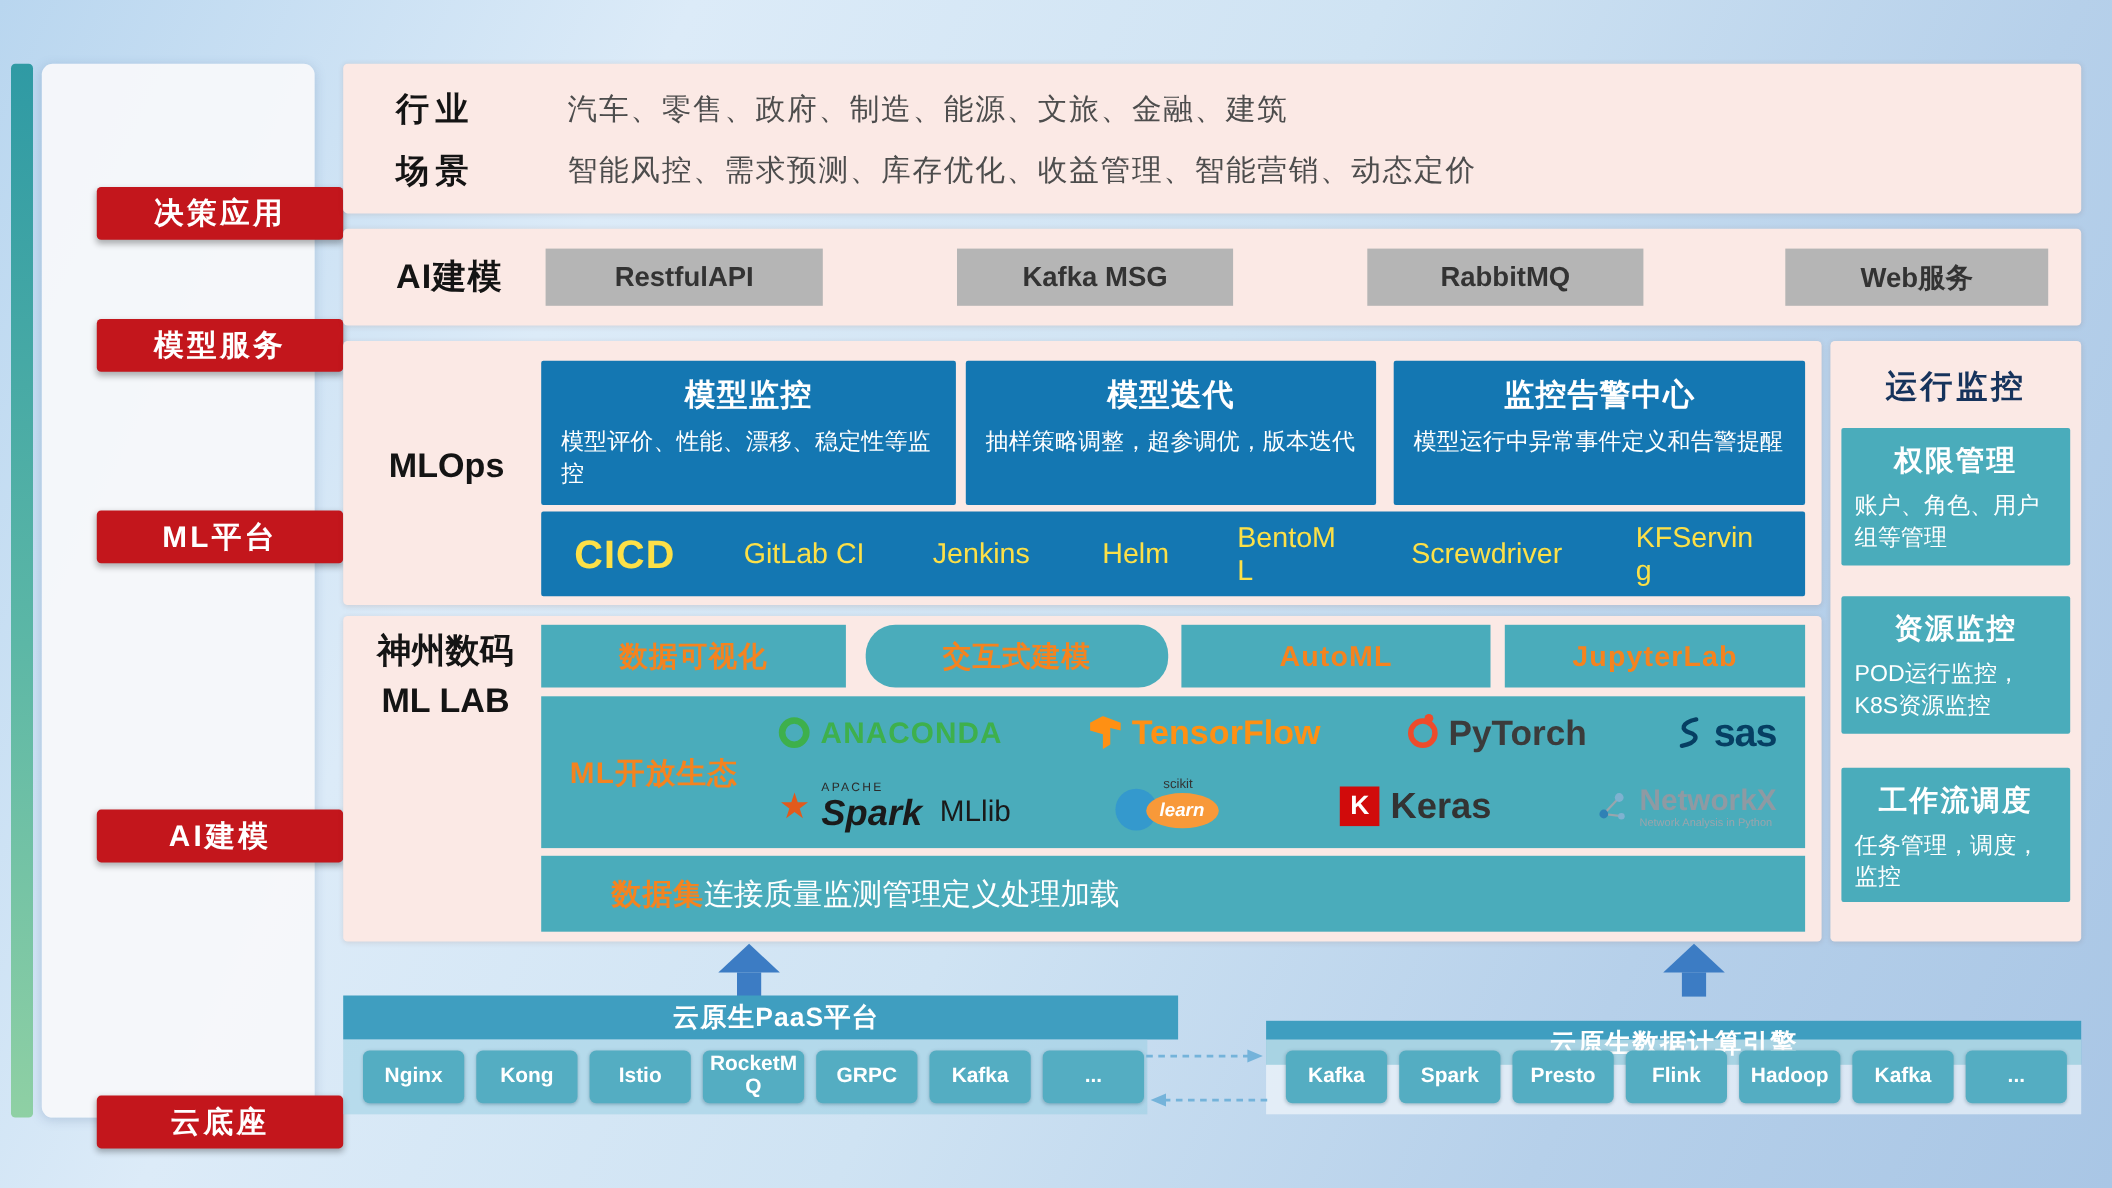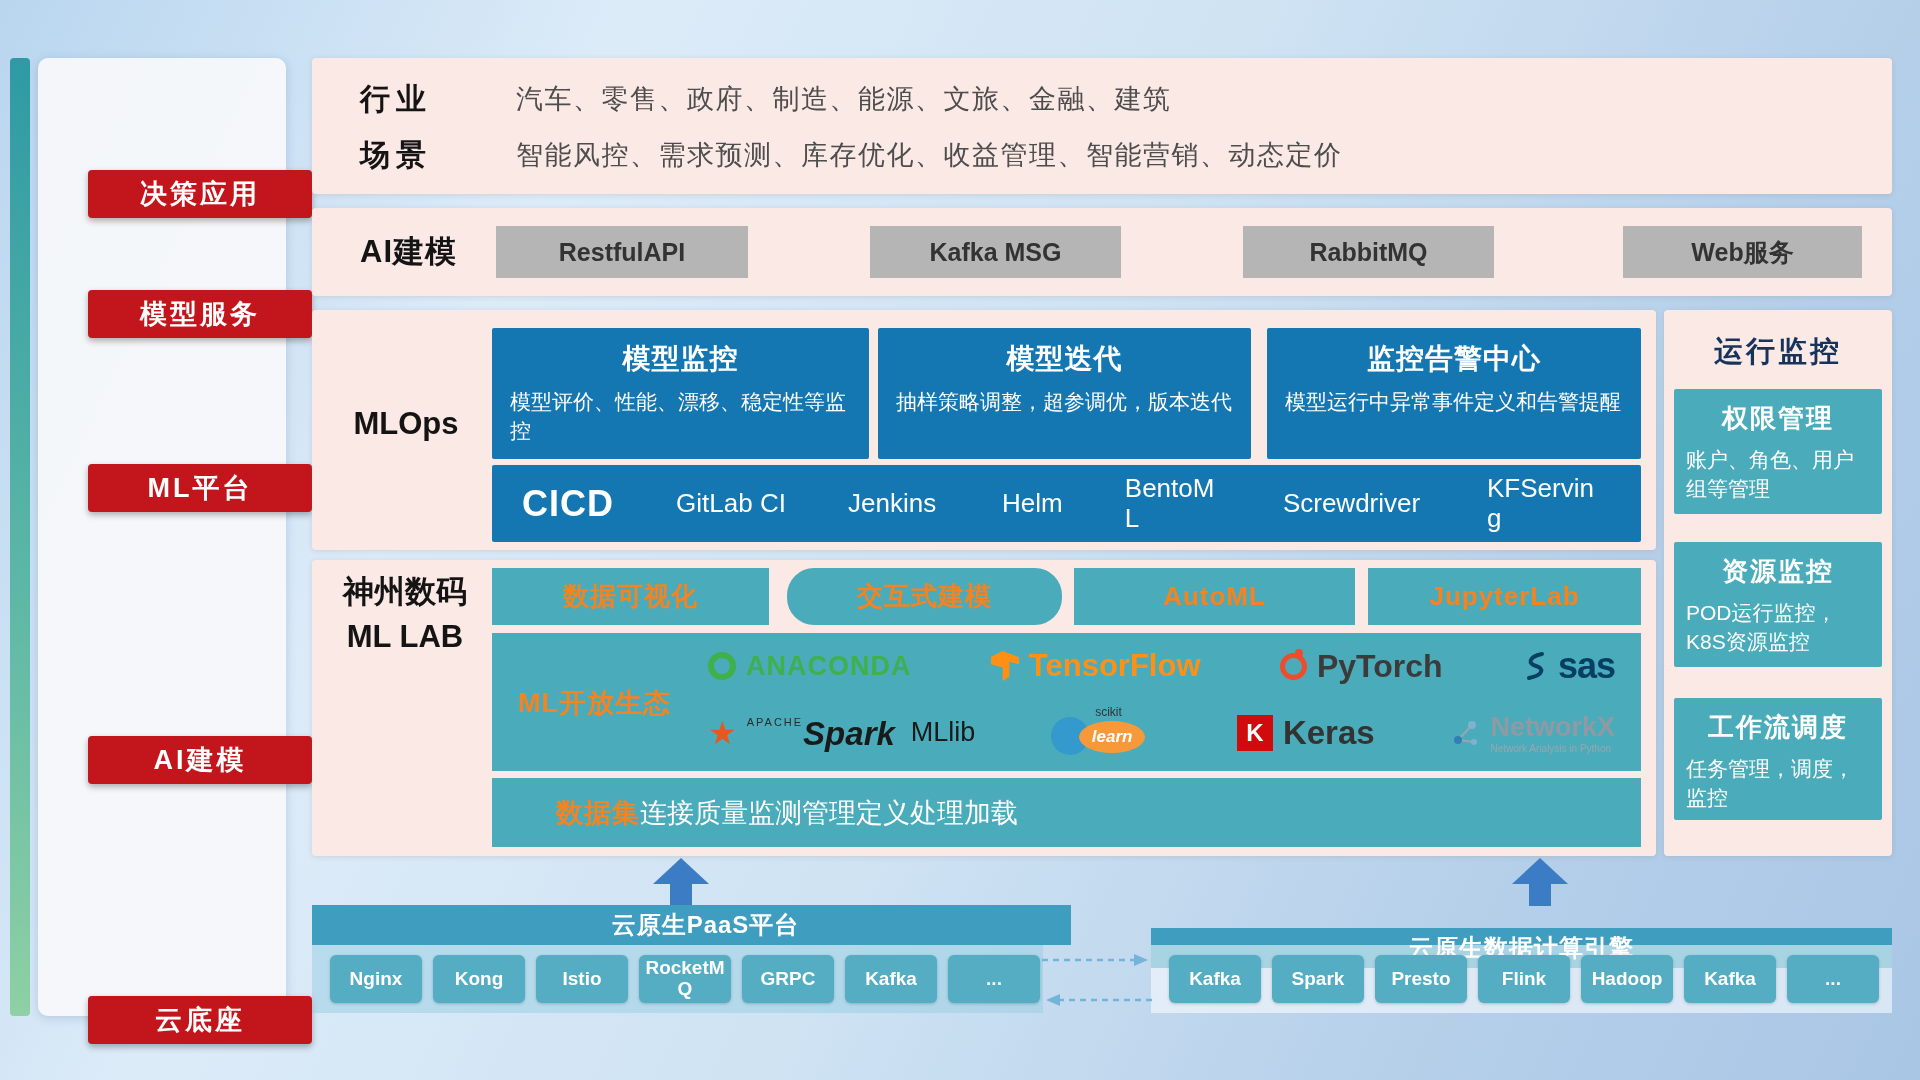--- a/index.html
+++ b/index.html
@@ -38,21 +38,21 @@
   
   #row3{left:312px;top:310px;width:1344px;height:240px;}
   .mlops-label{position:absolute;left:18px;top:96px;width:152px;text-align:center;
     font-size:31px;font-weight:bold;color:#141414;}
   .blue-card{position:absolute;top:18px;height:131px;background:var(--card-blue,#1477b2);color:#fff;
     border-radius:2px;padding:12px 18px;box-sizing:border-box;}
   .bc0{left:180px;width:377px;}.bc1{left:566px;width:373px;}.bc2{left:955px;width:374px;}
   .bc-title{text-align:center;font-size:28px;font-weight:bold;margin-bottom:9px;letter-spacing:1px;}
   .bc-desc{font-size:21px;line-height:1.4;}
   .cicd-bar{position:absolute;left:180px;top:155px;width:1149px;height:77px;background:var(--card-blue,#1477b2);
-    color:#ffffff;display:flex;align-items:center;justify-content:space-between;
+    color:#fde047;display:flex;align-items:center;justify-content:space-between;
     padding:0 36px 0 30px;box-sizing:border-box;border-radius:2px;}
   .cicd-label{font-size:36px;font-weight:bold;letter-spacing:1px;}
   .cicd-item{font-size:26px;line-height:1.15;}
   .ci-nowrap{white-space:nowrap;}
   .ci1{width:92px;word-break:break-all;}
   .ci3{width:96px;word-break:break-all;}
   .ci4{width:142px;word-break:break-all;}
   .ci5{width:118px;word-break:break-all;}
 
   
@@ -80,21 +80,21 @@
   .ana-icon{width:28px;height:28px;border:6px solid #3eb04c;border-radius:50%;box-sizing:border-box;background:transparent;}
   .ana-text{color:#3eb04c;font-weight:bold;font-size:27px;letter-spacing:1px;}
   .tf-icon{width:28px;height:30px;background:#ff9013;
     clip-path:polygon(42% 0,100% 20%,100% 44%,66% 36%,66% 86%,42% 100%,42% 55%,0 44%,0 20%);}
   .tf-text{color:#ff9013;font-weight:bold;font-size:31px;}
   .pt-icon{width:27px;height:27px;border:5px solid #ee4c2c;border-radius:50%;position:relative;box-sizing:border-box;}
   .pt-icon::after{content:"";position:absolute;width:8px;height:8px;background:#ee4c2c;border-radius:50%;top:-9px;right:-1px;}
   .pt-text{color:#3b3b3b;font-size:32px;font-weight:600;}
   .sas-text{color:#063f63;font-size:36px;font-weight:bold;letter-spacing:-1px;}
   .spark-star{color:#e25a1c;font-size:32px;line-height:1;}
-  .spark-col{display:flex;flex-direction:row;align-items:flex-start;line-height:1;}
+  .spark-col{display:flex;flex-direction:column;align-items:flex-start;line-height:1;}
   .spark-apache{font-size:11px;color:#2b2b2b;letter-spacing:2px;}
   .spark-text{font-size:33px;font-weight:bold;color:#1a1a1a;font-style:italic;}
   .spark-mllib{font-size:27px;color:#1a1a1a;align-self:flex-end;padding-bottom:2px;margin-left:6px;}
   .sklearn{position:relative;width:110px;height:52px;}
   .skl-blue{position:absolute;left:0;top:10px;width:38px;height:38px;border-radius:50%;background:#3499cd;}
   .skl-orange{position:absolute;left:28px;top:14px;width:66px;height:32px;border-radius:50%;background:#f89939;
     display:flex;align-items:center;justify-content:center;color:#fff;font-size:17px;font-style:italic;font-weight:bold;}
   .skl-scikit{position:absolute;left:44px;top:-2px;font-size:12px;color:#333;}
   .keras-icon{width:36px;height:36px;background:#d10b0b;color:#fff;display:flex;align-items:center;justify-content:center;
     font-size:24px;font-weight:bold;}

